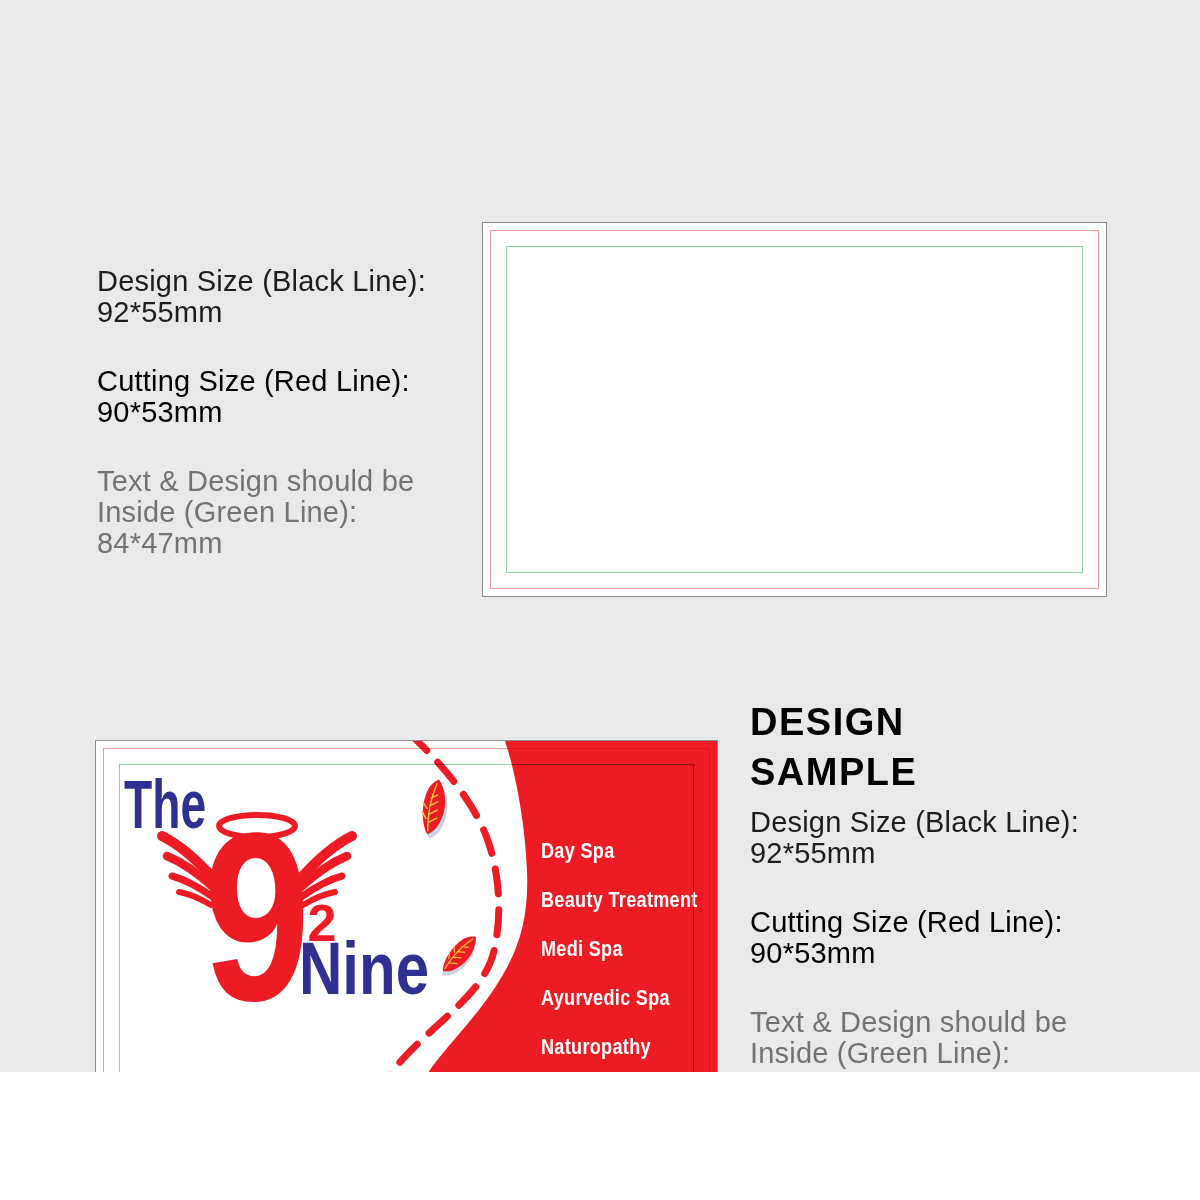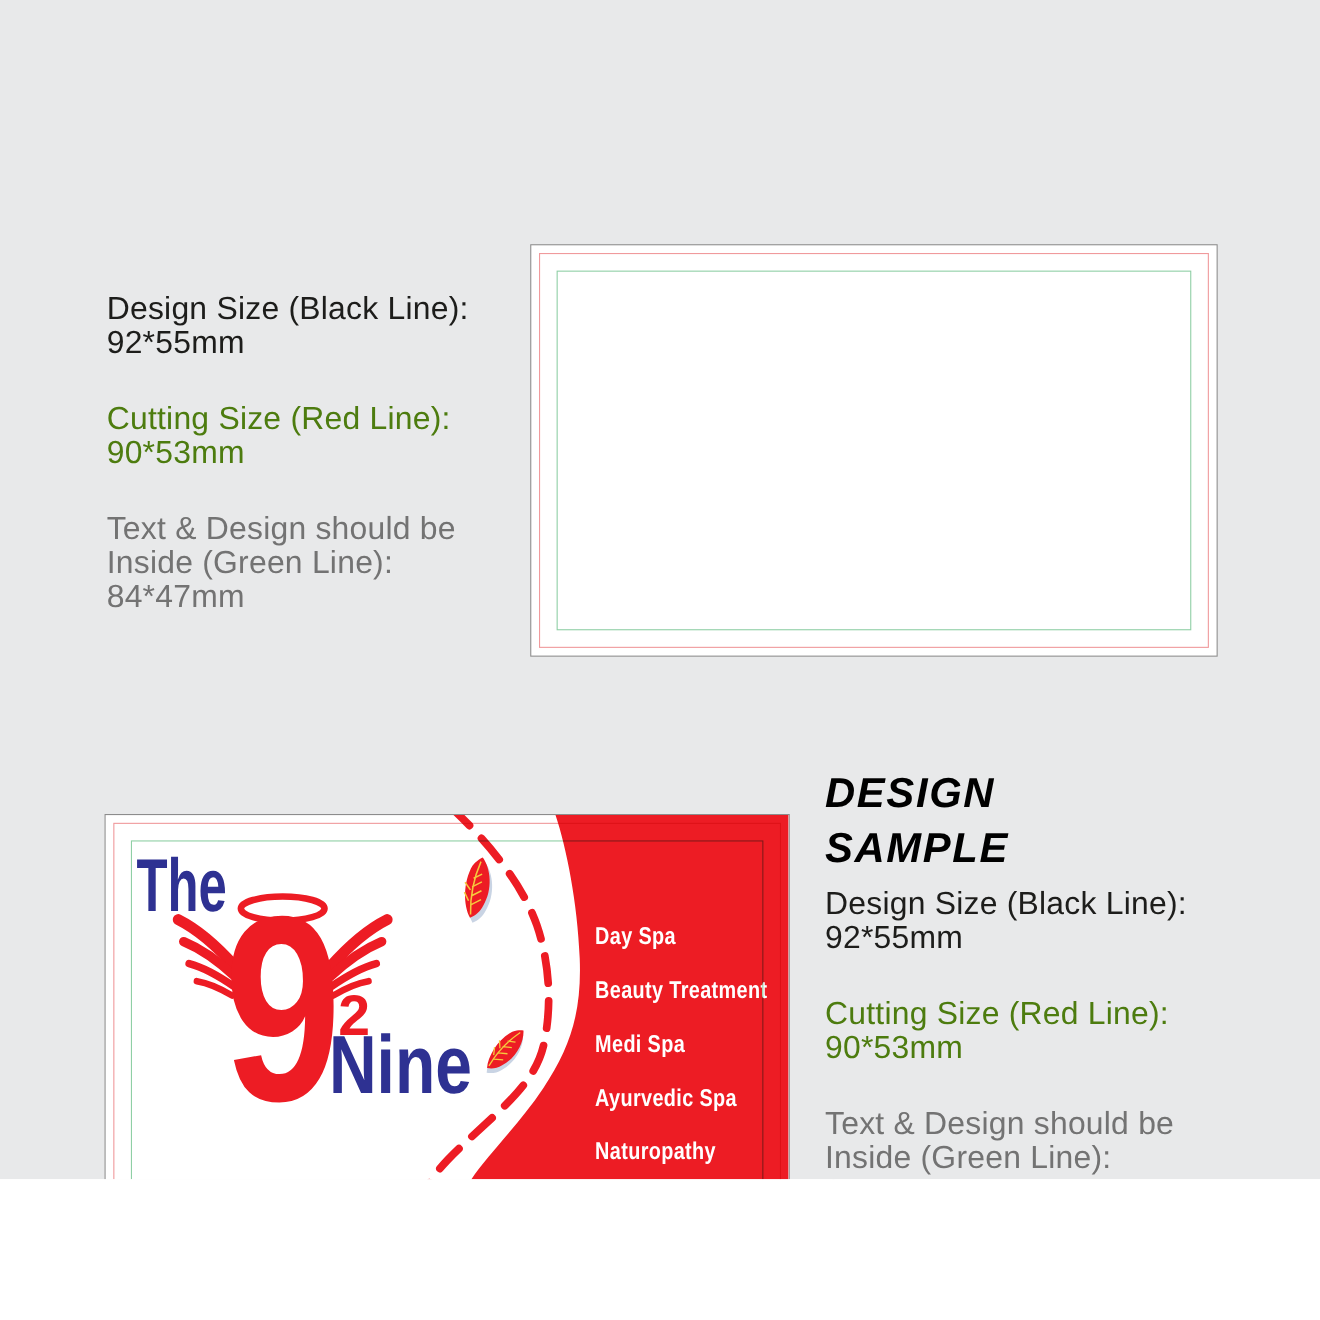--- a/index.html
+++ b/index.html
@@ -13,33 +13,32 @@
   
   .legend{position:absolute;}
   .legend p{
     margin:0 0 38px 0;
     font-size:29px;
     line-height:31px;
     white-space:pre-line;
     letter-spacing:0.2px;
   }
   .legend .c-black{color:#1d1d1b;}
-  .legend .c-red{color:#4d7c0f;}
+  .legend .c-red{color:#000000;}
   .legend .c-green{color:#737373;}
   .legend-top{left:97px;top:266px;width:420px;}
   .legend-sample{left:750px;top:697px;width:420px;}
   .sample-heading{
     margin:0 0 10px 0;
     font-size:38px;
     line-height:50px;
     font-weight:bold;
     letter-spacing:1.5px;
     color:#000;
     white-space:pre-line;
-    font-style:italic;
   }
   
   .card{
     position:absolute;
     background:#ffffff;
     border:1px solid #8c8c8c;
     box-sizing:border-box;
   }
   .blank-card{left:482px;top:222px;width:625px;height:375px;}
   .design-card{left:95px;top:716px;width:623px;height:371px;overflow:hidden;margin-top:24px;}

